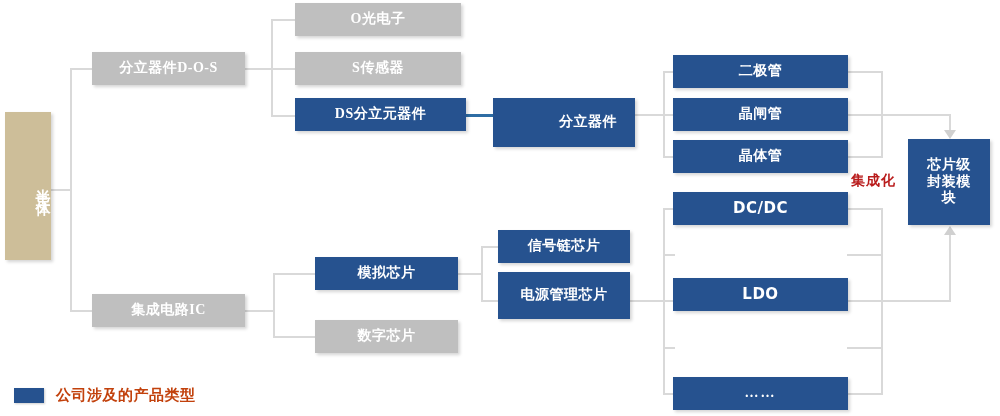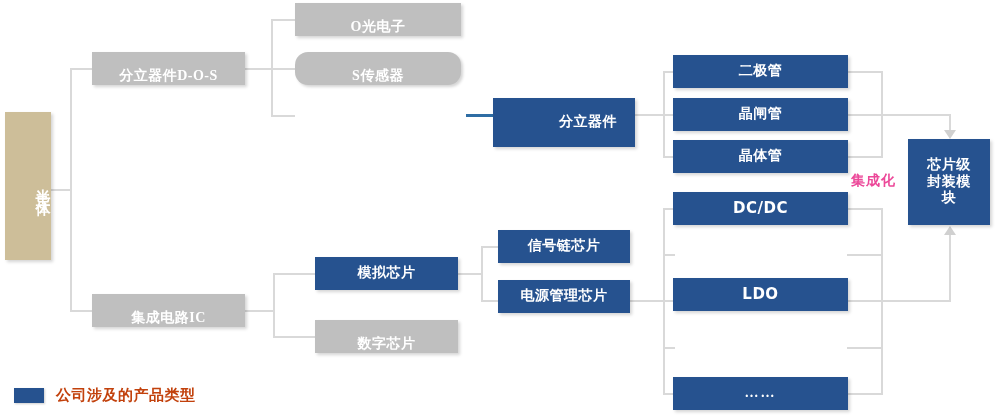--- a/index.html
+++ b/index.html
@@ -25,21 +25,21 @@
     justify-content: center;
     text-align: center;
     color: #ffffff;
     line-height: 1.18;
     letter-spacing: 0.5px;
     font-weight: 600;
     z-index: 3;
     box-shadow: 2px 2px 3px rgba(0,0,0,0.17);
   }
   .node.blue   { background: #26528f; }
-  .node.gray   { background: #bfbfbf; align-items: flex-end; }
+  .node.gray   { background: #bfbfbf; }
   .node.tan    { background: #cdbe99; }
   .node .lbl   { display: block; width: 100%; }
 
   
   .node.vertical {
     writing-mode: vertical-rl;
     text-orientation: upright;
     letter-spacing: 6px;
   }
 
@@ -65,21 +65,21 @@
     border-top: 9px solid #d0d0d0;
   }
   .arrow.up {
     border-left: 6px solid transparent;
     border-right: 6px solid transparent;
     border-bottom: 9px solid #d0d0d0;
   }
 
   .side-label {
     position: absolute;
-    color: #ec4899;
+    color: #b91c1c;
     font-weight: 700;
     font-size: 14px;
     letter-spacing: 1px;
     z-index: 4;
     white-space: nowrap;
   }
 
   
   .legend {
     position: absolute;
@@ -171,24 +171,27 @@
   </div>
 
   <div class="node gray" style="left:92px; top:294px; width:153px; height:33px; font-size:14px;">
     <span class="lbl">集成电路IC</span>
   </div>
 
   <div class="node gray" style="left:295px; top:3px; width:166px; height:33px; font-size:14px;">
     <span class="lbl">O光电子</span>
   </div>
 
-  <div class="node gray" style="left:295px; top:52px; width:166px; height:33px; font-size:14px;border-radius:13px;">
+  <div class="node gray" style="left:295px; top:52px; width:166px; height:33px; font-size:14px;">
     <span class="lbl">S传感器</span>
   </div>
 
+  <div class="node blue" style="left:295px; top:98px; width:171px; height:33px; font-size:14px;">
+    <span class="lbl">DS分立元器件</span>
+  </div>
 
   <div class="node blue" style="left:493px; top:98px; width:142px; height:49px; font-size:14px;padding-left:48px;">
     <span class="lbl">分立器件</span>
   </div>
 
   <div class="node blue" style="left:673px; top:55px; width:175px; height:33px; font-size:14px;">
     <span class="lbl">二极管</span>
   </div>
 
   <div class="node blue" style="left:673px; top:98px; width:175px; height:33px; font-size:14px;">
@@ -204,21 +207,21 @@
   </div>
 
   <div class="node gray" style="left:315px; top:320px; width:143px; height:33px; font-size:14px;">
     <span class="lbl">数字芯片</span>
   </div>
 
   <div class="node blue" style="left:498px; top:230px; width:132px; height:33px; font-size:14px;">
     <span class="lbl">信号链芯片</span>
   </div>
 
-  <div class="node blue" style="left:498px; top:280px; width:132px; height:33px; font-size:14px;">
+  <div class="node blue" style="left:498px; top:272px; width:132px; height:47px; font-size:14px;">
     <span class="lbl">电源管理芯片</span>
   </div>
 
   <div class="node blue" style="left:673px; top:192px; width:175px; height:33px; font-family:'DejaVu Sans','Liberation Sans',sans-serif; font-size:15px;">
     <span class="lbl">DC/DC</span>
   </div>
 
   <div class="node blue" style="left:673px; top:238px; width:175px; height:33px; font-family:'DejaVu Sans','Liberation Sans',sans-serif; font-size:15px;margin-top:40px;">
     <span class="lbl">LDO</span>
   </div>

